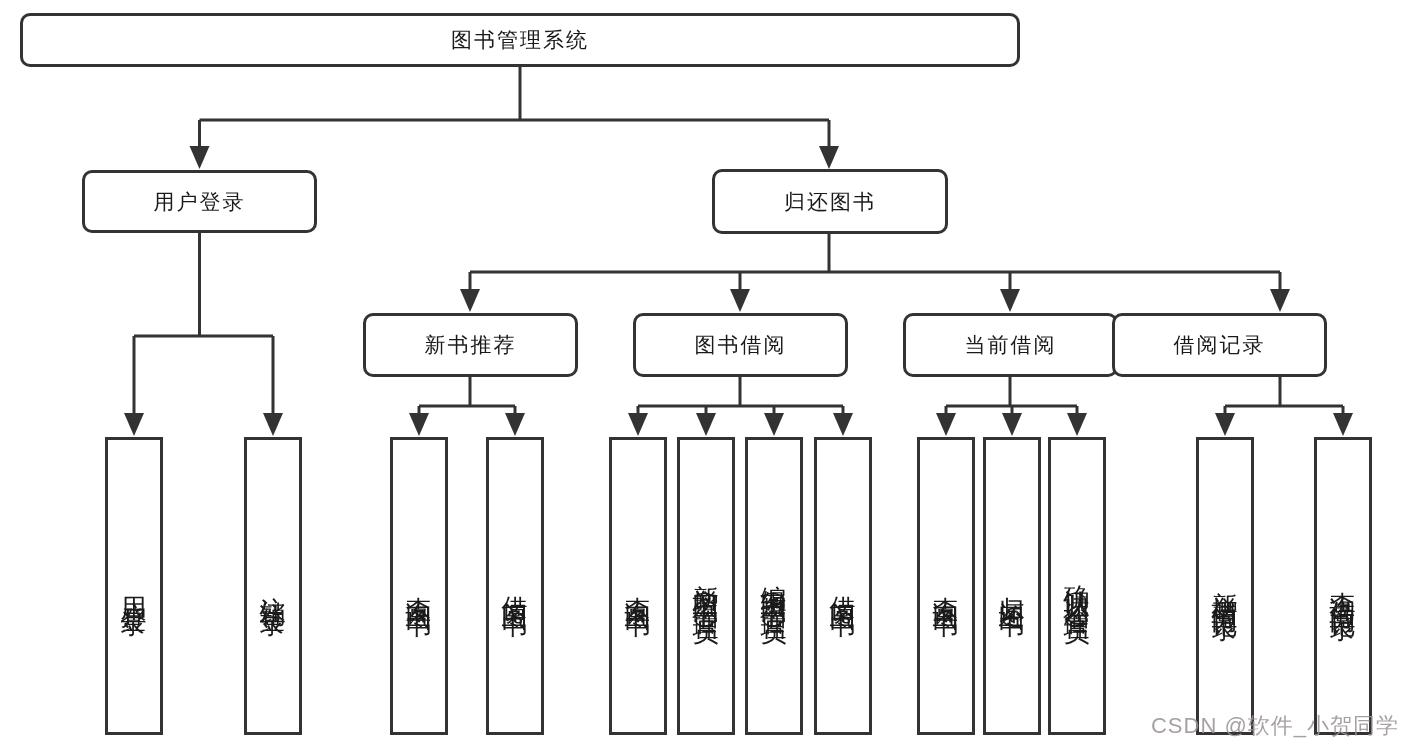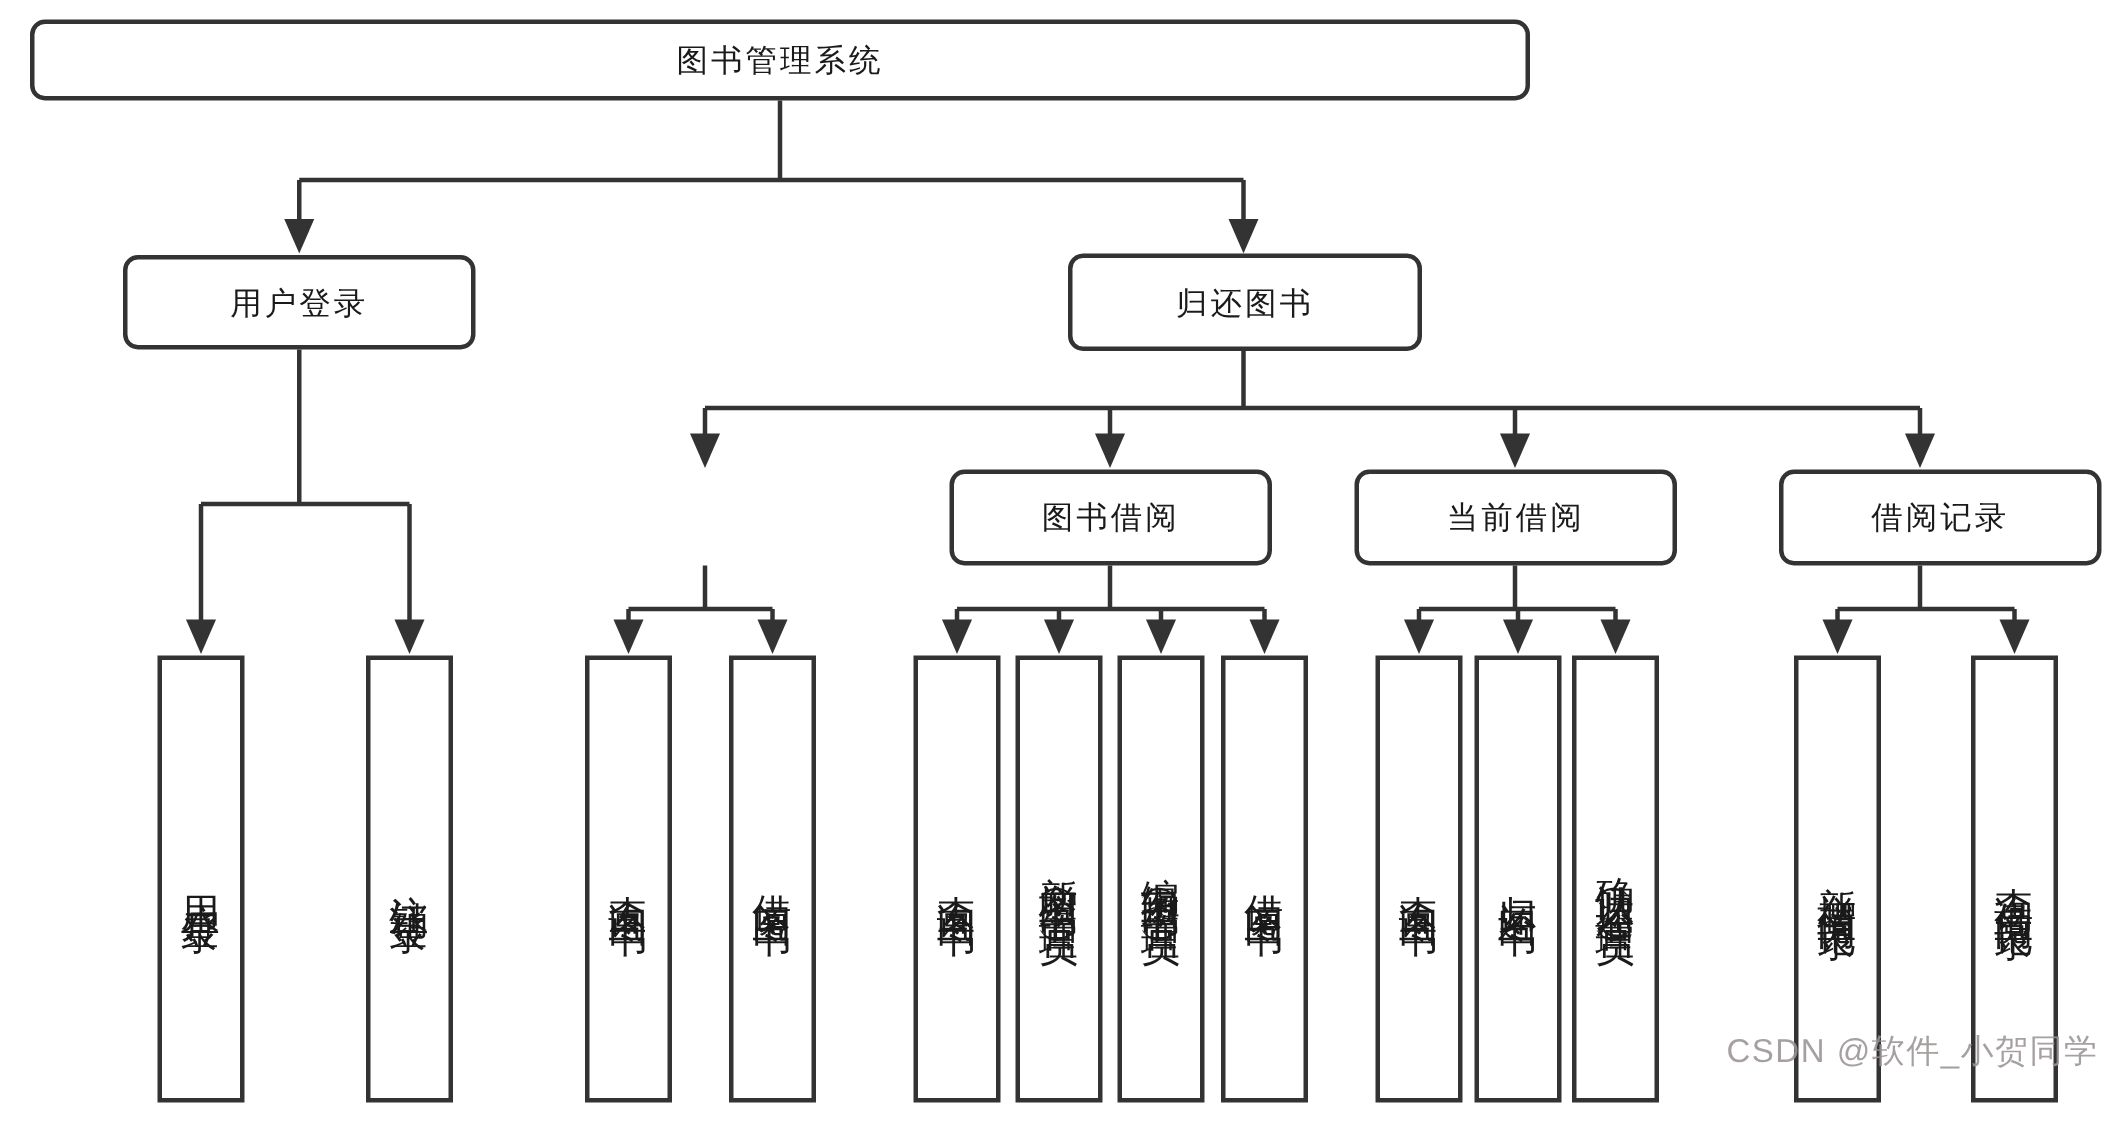--- a/index.html
+++ b/index.html
@@ -29,21 +29,21 @@
     text-align: center;
   }
   .h-label { font-size: 21px; letter-spacing: 2px; white-space: nowrap; border-radius: 10px; }
   .root  { left: 20px;  top: 13px;  width: 1000px; height: 54px; }
   .lvl2-login { left: 82px;  top: 170px; width: 235px; height: 63px; }
   .lvl2-mgmt  { left: 712px; top: 169px; width: 236px; height: 65px; }
   .lvl3 { top: 313px; width: 215px; height: 64px; }
   .lvl3-newbook { left: 363px; }
   .lvl3-borrow  { left: 633px; }
   .lvl3-current { left: 903px; }
-  .lvl3-record  { left: 1186px; }
+  .lvl3-record  { left: 1112px; }
   .leaf {
     top: 437px; width: 58px; height: 298px;
     writing-mode: vertical-rl;
     text-orientation: mixed;
     font-size: 26px;
     letter-spacing: 5px;
     line-height: 1;
     white-space: nowrap;
   }
   .leaf-1  { left: 105px; }
@@ -55,21 +55,21 @@
   .leaf-7  { left: 745px; }
   .leaf-8  { left: 814px; }
   .leaf-9  { left: 917px; }
   .leaf-10 { left: 983px; }
   .leaf-11 { left: 1048px; }
   .leaf-12 { left: 1196px; }
   .leaf-13 { left: 1314px; }
   #watermark {
     position: absolute;
     right: 6px;
-    top: 686px;
+    top: 711px;
     font-size: 22px;
     color: #9c9494;
     opacity: 0.88;
     letter-spacing: 1px;
     z-index: 10;
     white-space: nowrap;
   }
 </style>
 </head>
 <body>
@@ -143,20 +143,21 @@
       <polygon points="1215,413 1235,413 1225,436"></polygon>
       <polygon points="1333,413 1353,413 1343,436"></polygon>
     </g>
   </svg>
 
   <div class="box root h-label">图书管理系统</div>
 
   <div class="box lvl2-login h-label">用户登录</div>
   <div class="box lvl2-mgmt h-label">归还图书</div>
 
+  <div class="box lvl3 lvl3-newbook h-label">新书推荐</div>
   <div class="box lvl3 lvl3-current h-label">当前借阅</div>
   <div class="box lvl3 lvl3-borrow h-label">图书借阅</div>
   <div class="box lvl3 lvl3-record h-label">借阅记录</div>
 
   <div class="box leaf leaf-1">用户登录</div>
   <div class="box leaf leaf-2">注销登录</div>
 
   <div class="box leaf leaf-3">查询图书</div>
   <div class="box leaf leaf-4">借阅图书</div>
 

